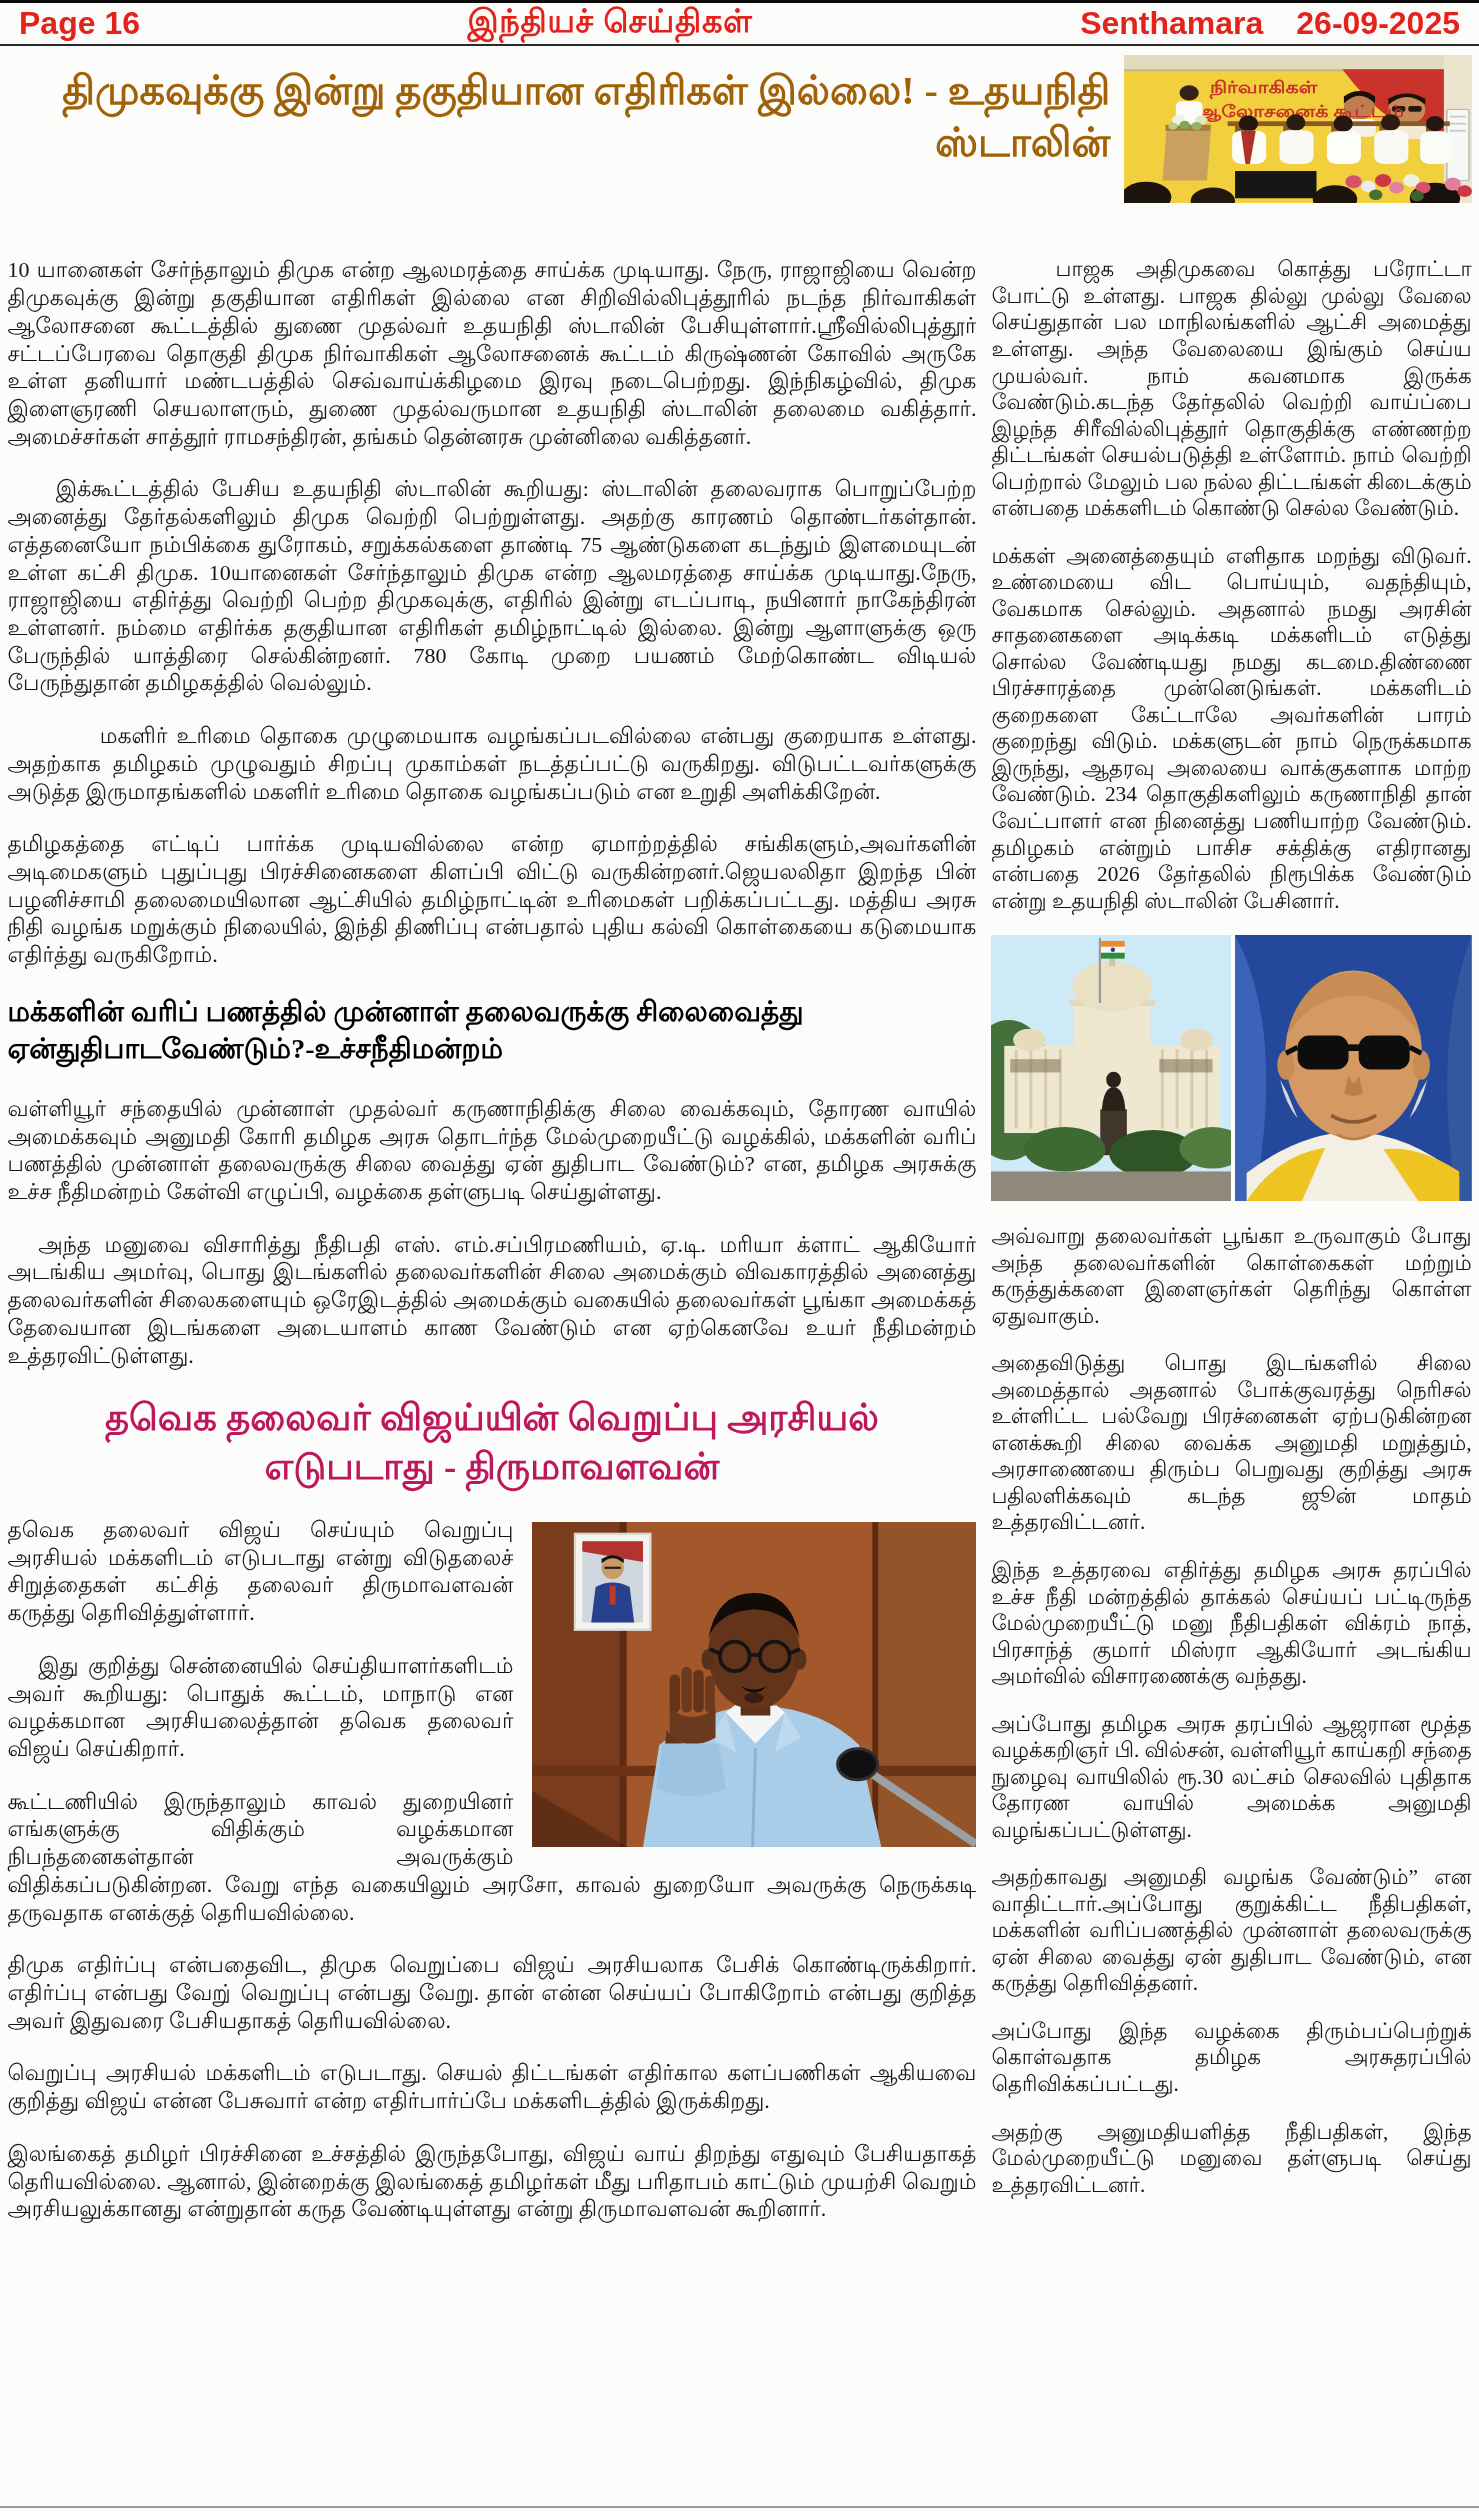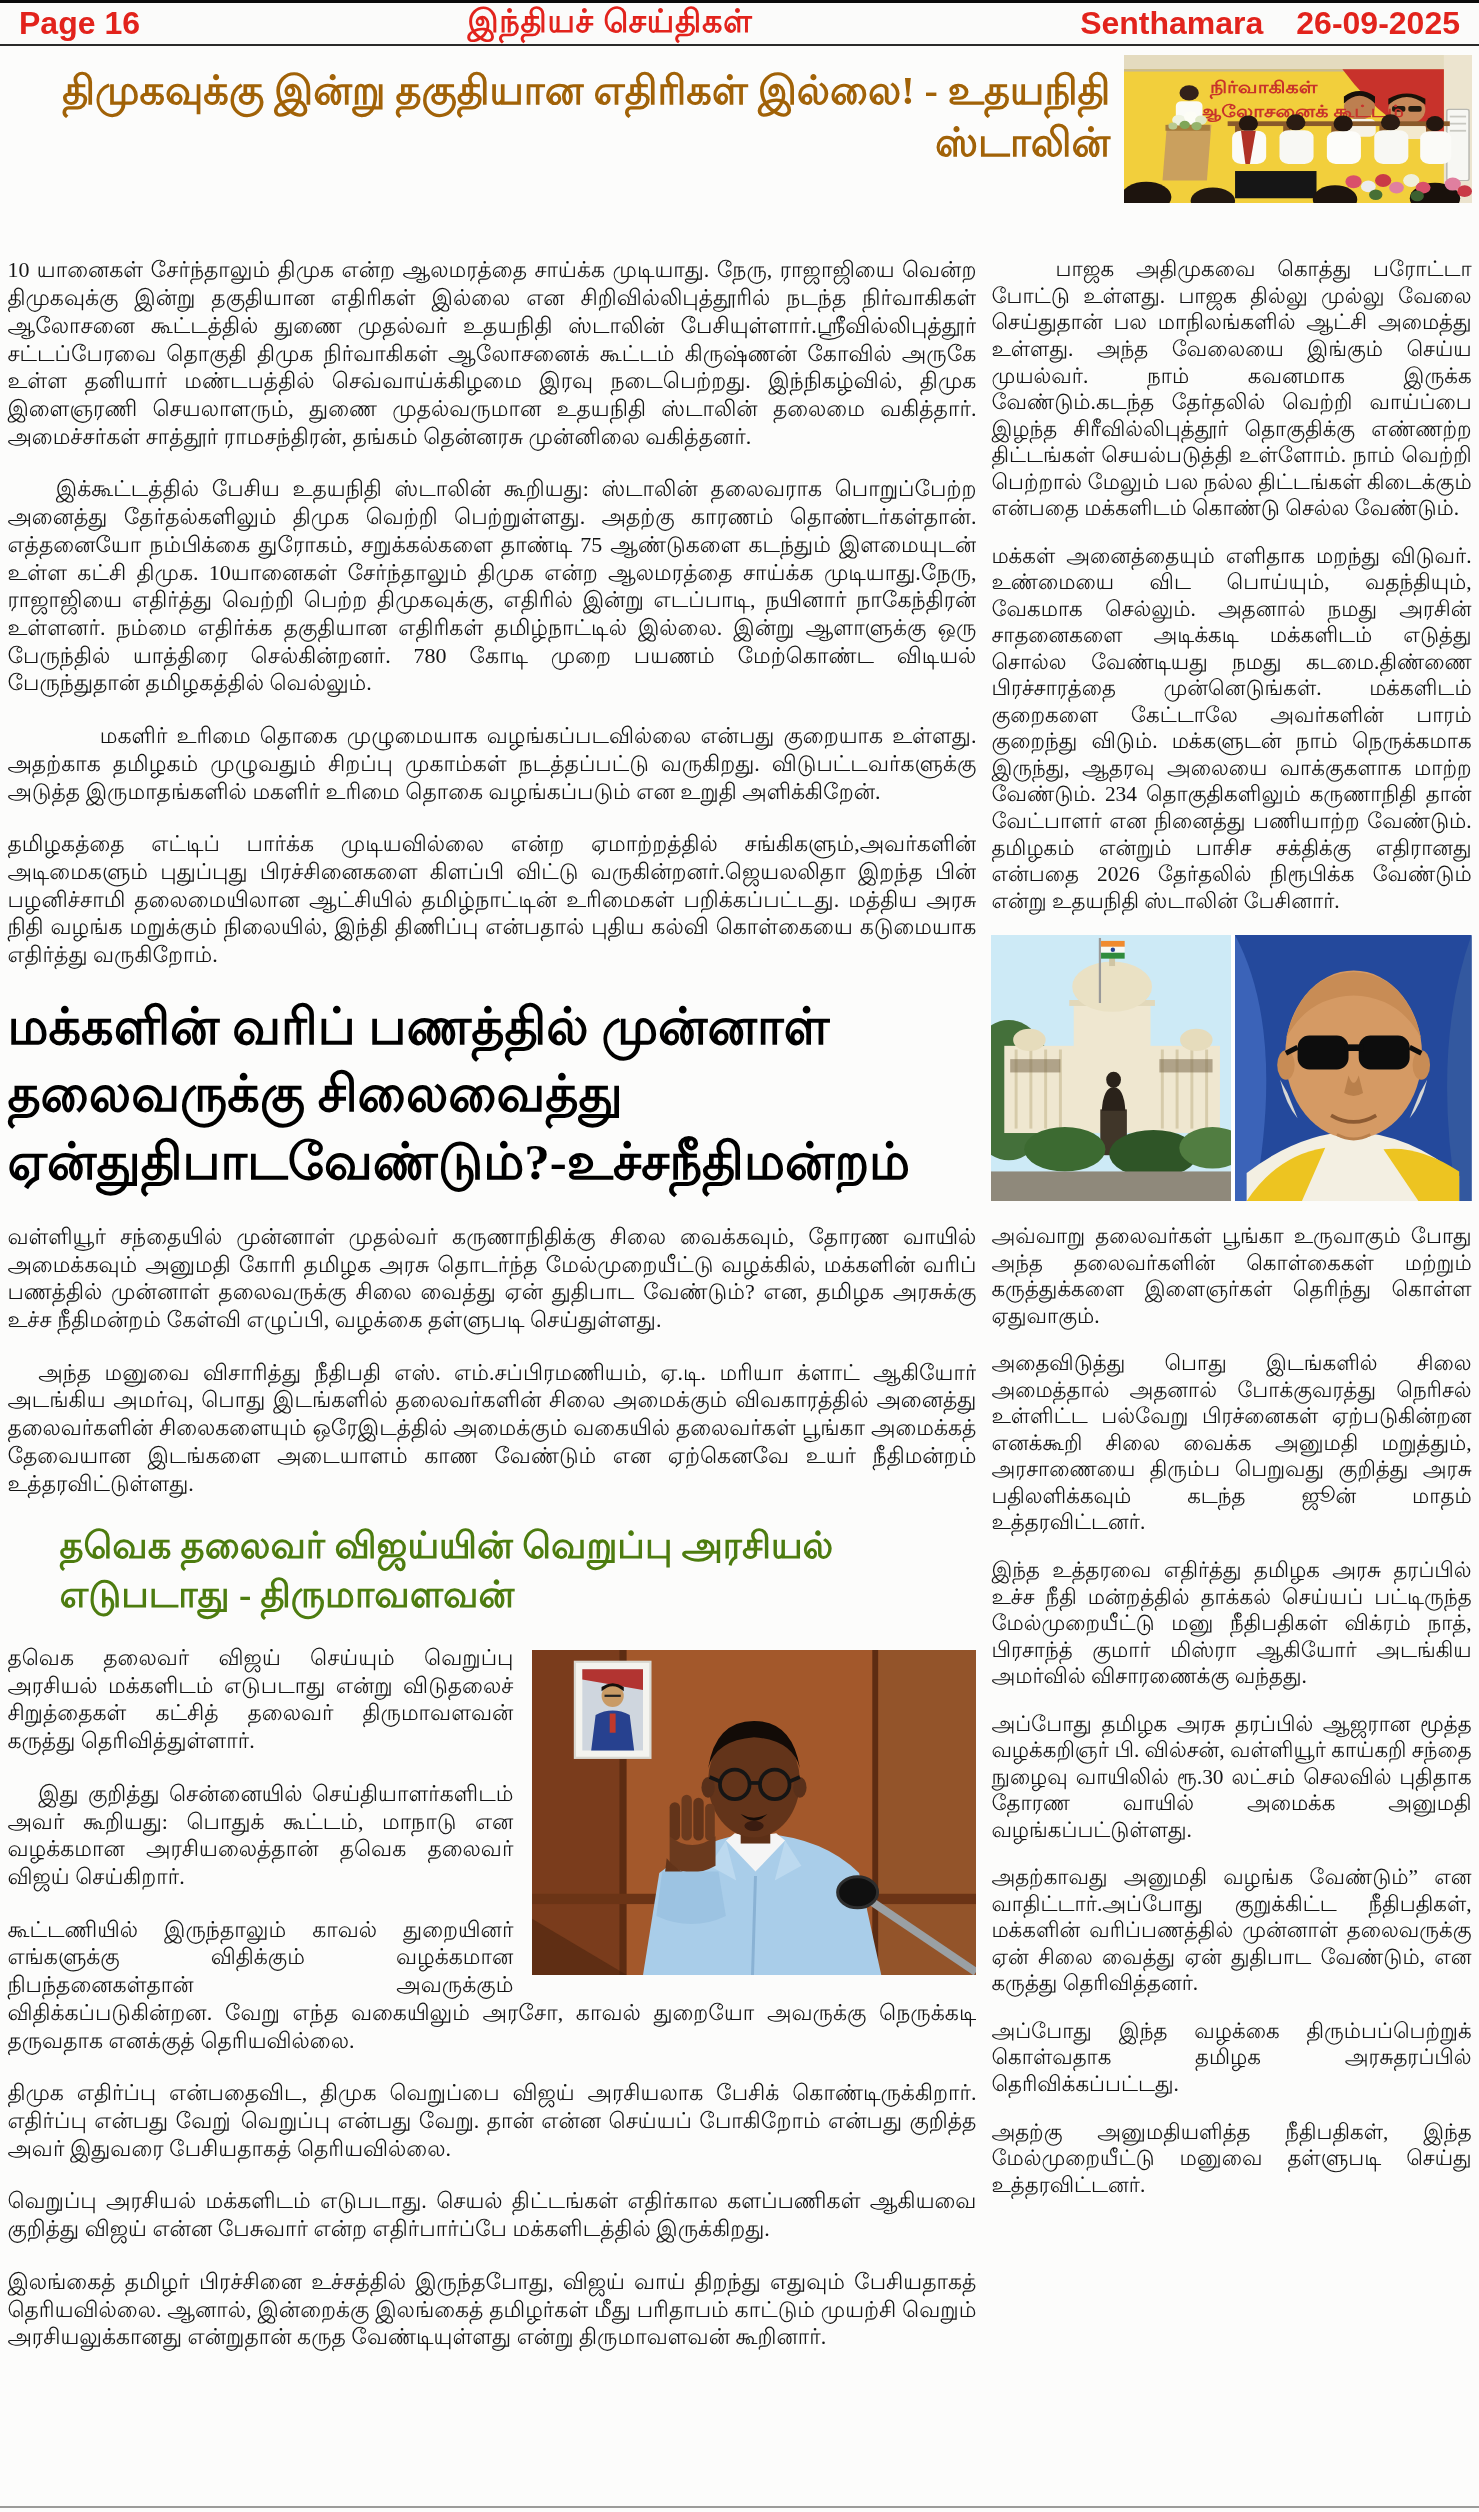--- a/index.html
+++ b/index.html
@@ -33,24 +33,24 @@
     font-size:22px;line-height:1.26;text-align:justify;margin:0 0 25px;
   }
   .col-right .body-text p,.col-right p{
     font-size:21.4px;line-height:1.24;text-align:justify;margin:0 0 21px;
   }
   p.ind-2{text-indent:2.2em;}
   p.ind-4{text-indent:4.2em;}
   p.ind-1{text-indent:1.4em;}
   p.ind-3{text-indent:3em;}
   .headline-2{
-    font-size:51px;line-height:1.32;font-weight:700;margin:21px 0 27px;color:#000;
+    font-size:28px;line-height:1.32;font-weight:700;margin:21px 0 27px;color:#000;
   }
   .headline-3{
-    font-size:37px;line-height:1.32;font-weight:700;margin:25px 52px 24px;text-align:left;color:#4d7c0f;
+    font-size:37px;line-height:1.32;font-weight:700;margin:25px 52px 24px;text-align:center;color:#be185d;
   }
   .photo-press{
     float:right;width:444px;height:325px;margin:6px 0 15px 19px;
   }
   .after-float{clear:none;}
   .photo-duo{display:flex;gap:3.7px;height:266px;margin:21px 0 22px;background:#fff;}
   .photo-duo figure{margin:0;height:266px;}
   .photo-court{width:240px;flex:0 0 240px;}
   .photo-portrait{flex:1;}
   .footer-rule{

